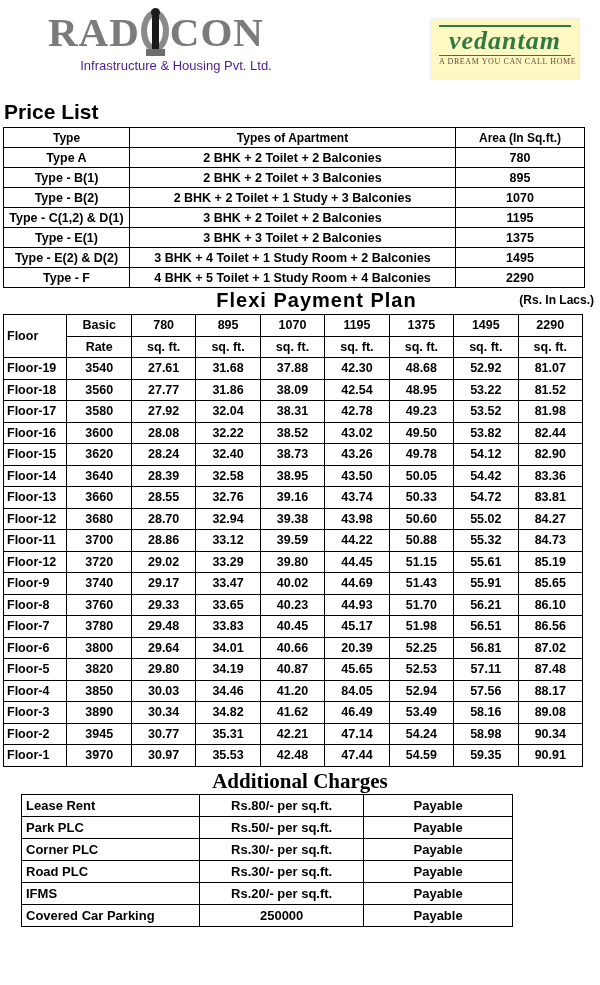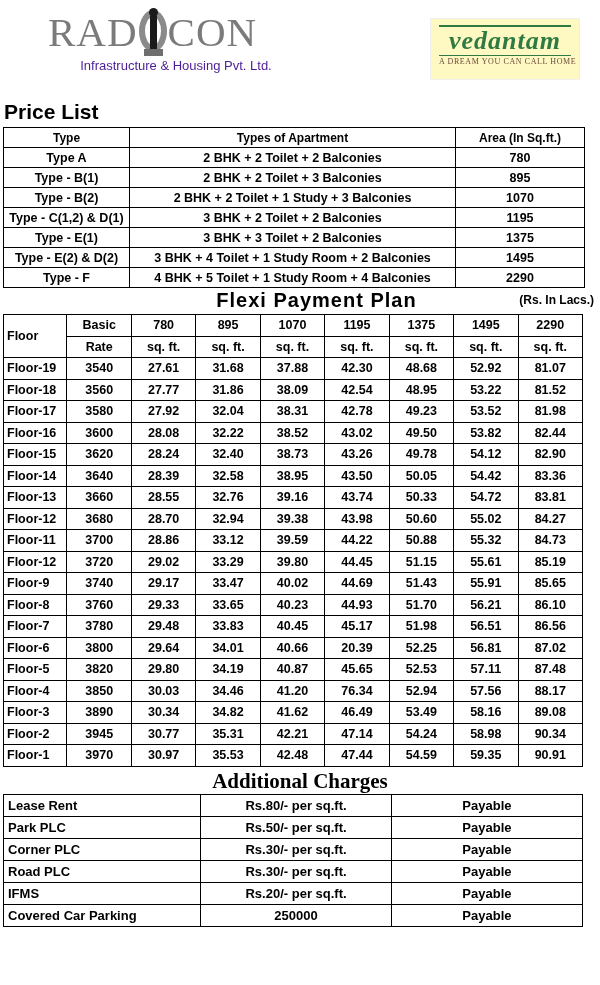--- a/index.html
+++ b/index.html
@@ -31,21 +31,21 @@
   .radicon-word {
     position: relative;
     height: 48px;
     text-align: left;
     padding-left: 18px;
   }
   .radicon-word .rad,
   .radicon-word .con {
     font-family: "Liberation Serif", serif;
     font-size: 41px;
-    font-weight: normal;
+    font-weight: bold;
     color: #7b7b7b;
     letter-spacing: 1px;
     line-height: 48px;
     vertical-align: top;
   }
   .radicon-mark {
     display: inline-block;
     position: relative;
     width: 30px;
     height: 48px;
@@ -214,22 +214,22 @@
   }
   #flexi-table td { height: 20.5px; }
   #flexi-table .hdr-cell { font-size: 12.5px; }
   #flexi-table .col-floor { width: 60px; text-align: left; padding-left: 3px; }
   #flexi-table .col-rate  { width: 65px; }
   #flexi-table .col-area  { width: 65px; }
   #flexi-table td.floor-name { text-align: left; padding-left: 3px; }
 
   
   #charges-table {
-    width: 580px;
-    margin-left: 3px;
+    width: 492px;
+    margin-left: 21px;
     font-size: 13px;
   }
   #charges-table td { height: 21px; }
   #charges-table .col-name  { width: 194px; text-align: left; padding-left: 4px; }
   #charges-table .col-value { width: 192px; }
   #charges-table .col-pay   { width: 194px; }
 </style>
 </head>
 <body>
 
@@ -493,21 +493,21 @@
         <td class="col-area">52.53</td>
         <td class="col-area">57.11</td>
         <td class="col-area">87.48</td>
       </tr>
       <tr>
         <td class="col-floor floor-name">Floor-4</td>
         <td class="col-rate">3850</td>
         <td class="col-area">30.03</td>
         <td class="col-area">34.46</td>
         <td class="col-area">41.20</td>
-        <td class="col-area">76.34</td>
+        <td class="col-area">84.05</td>
         <td class="col-area">52.94</td>
         <td class="col-area">57.56</td>
         <td class="col-area">88.17</td>
       </tr>
       <tr>
         <td class="col-floor floor-name">Floor-3</td>
         <td class="col-rate">3890</td>
         <td class="col-area">30.34</td>
         <td class="col-area">34.82</td>
         <td class="col-area">41.62</td>

